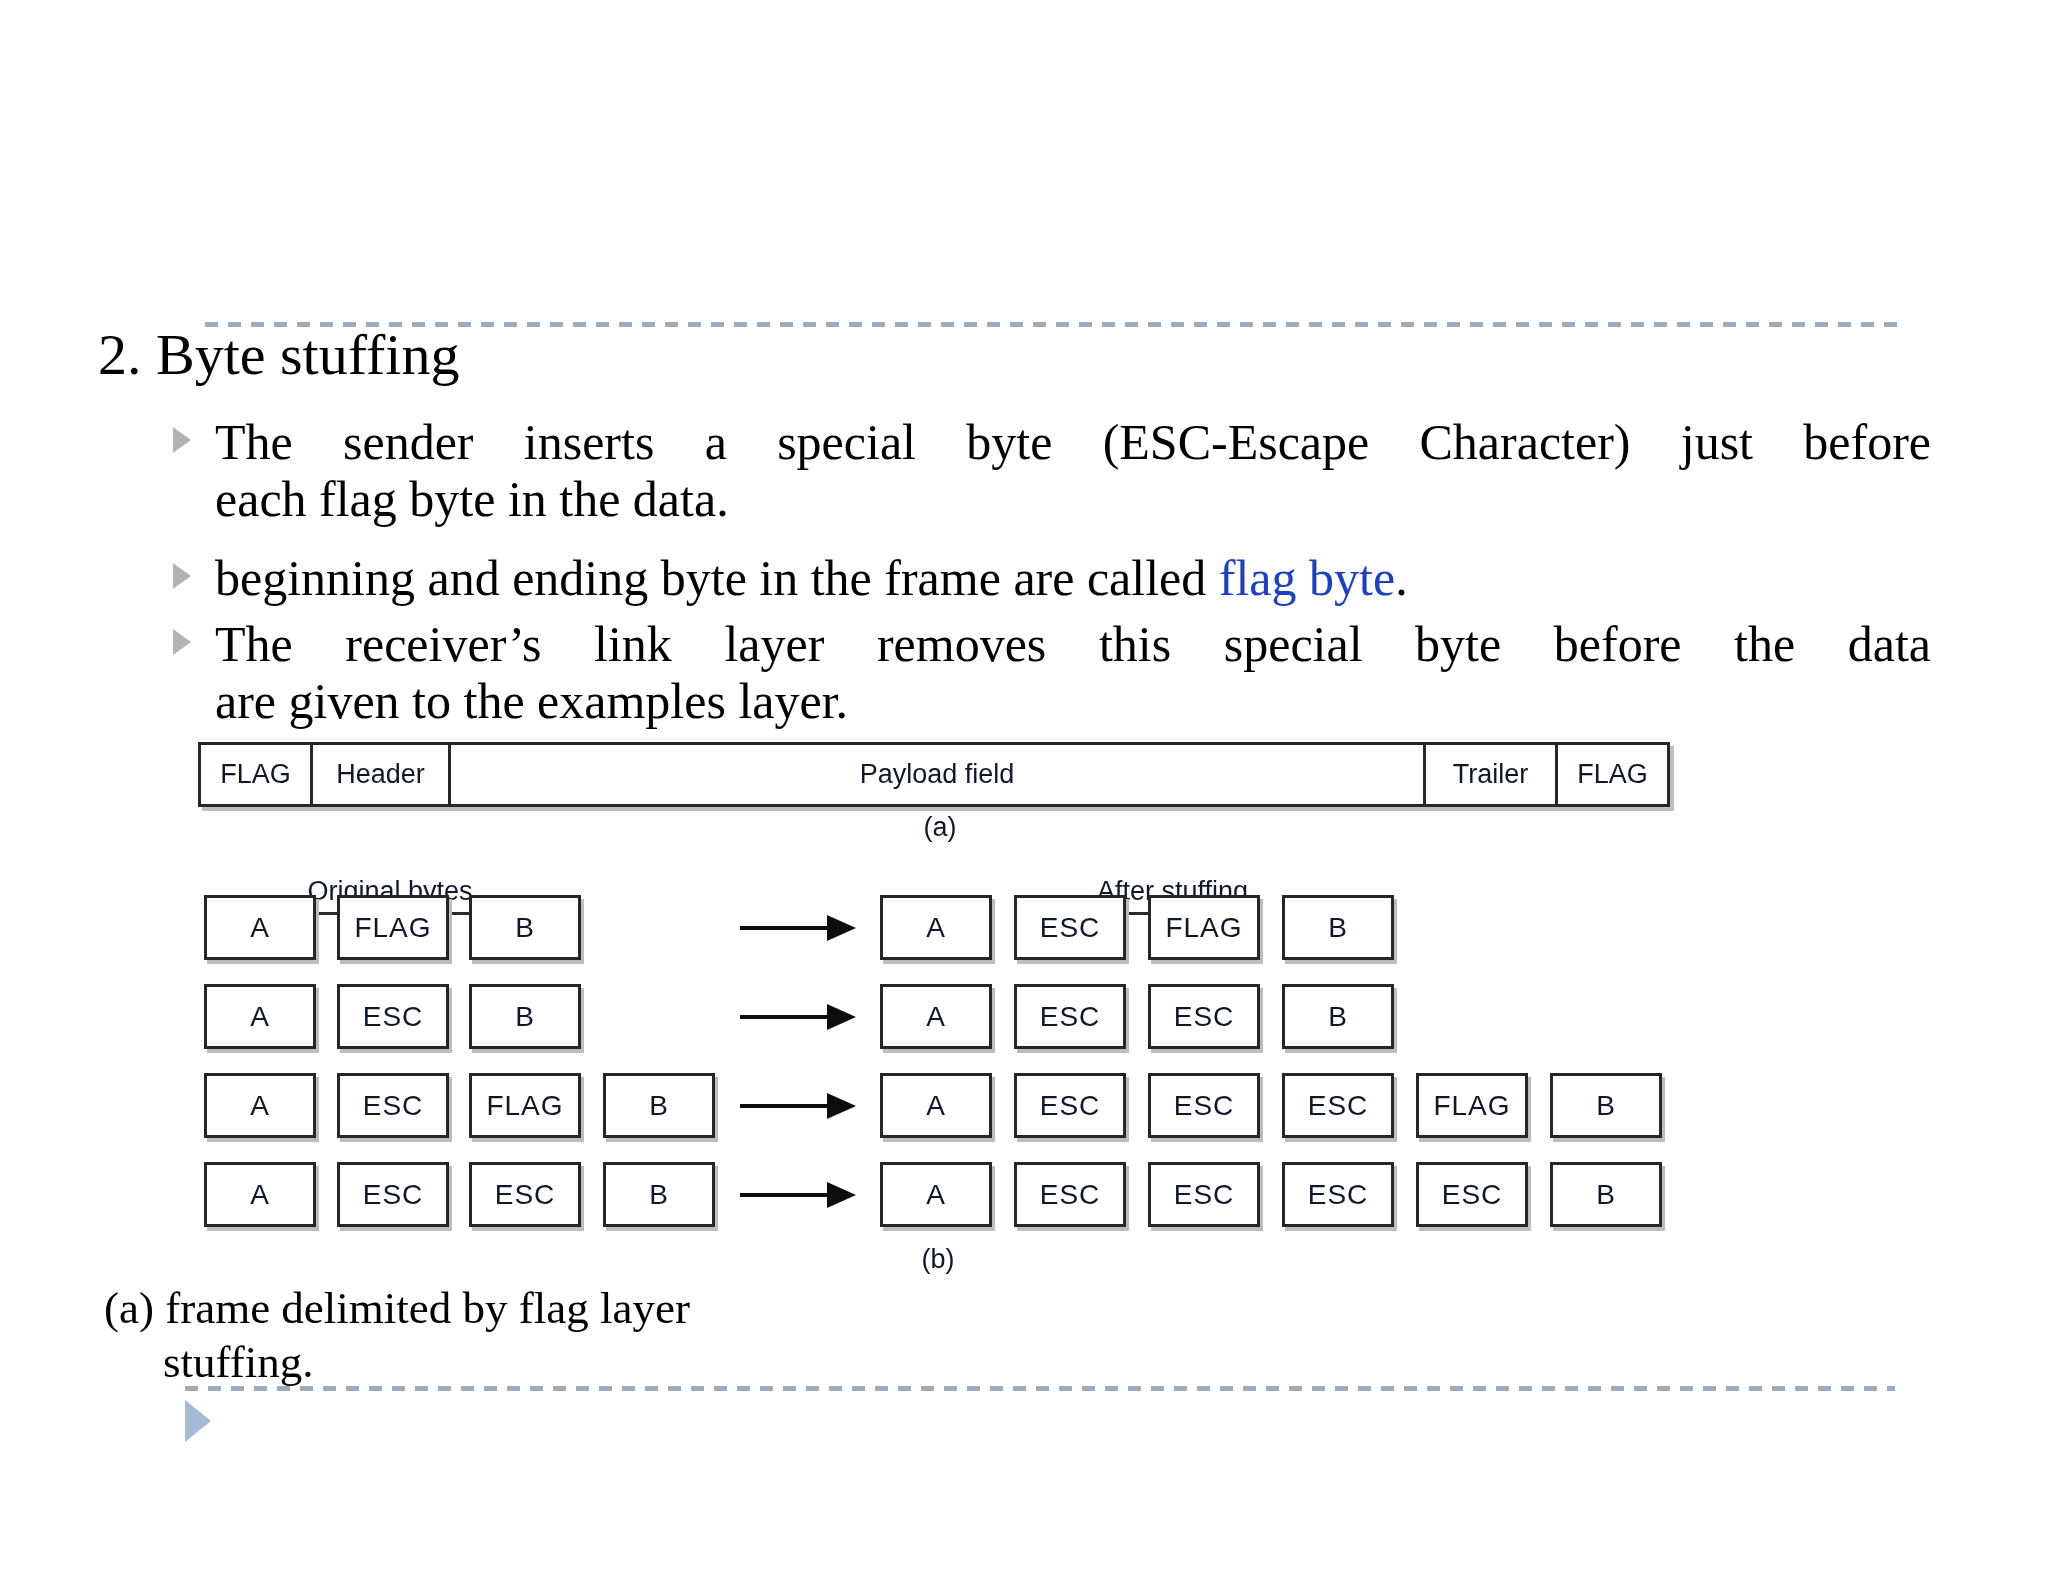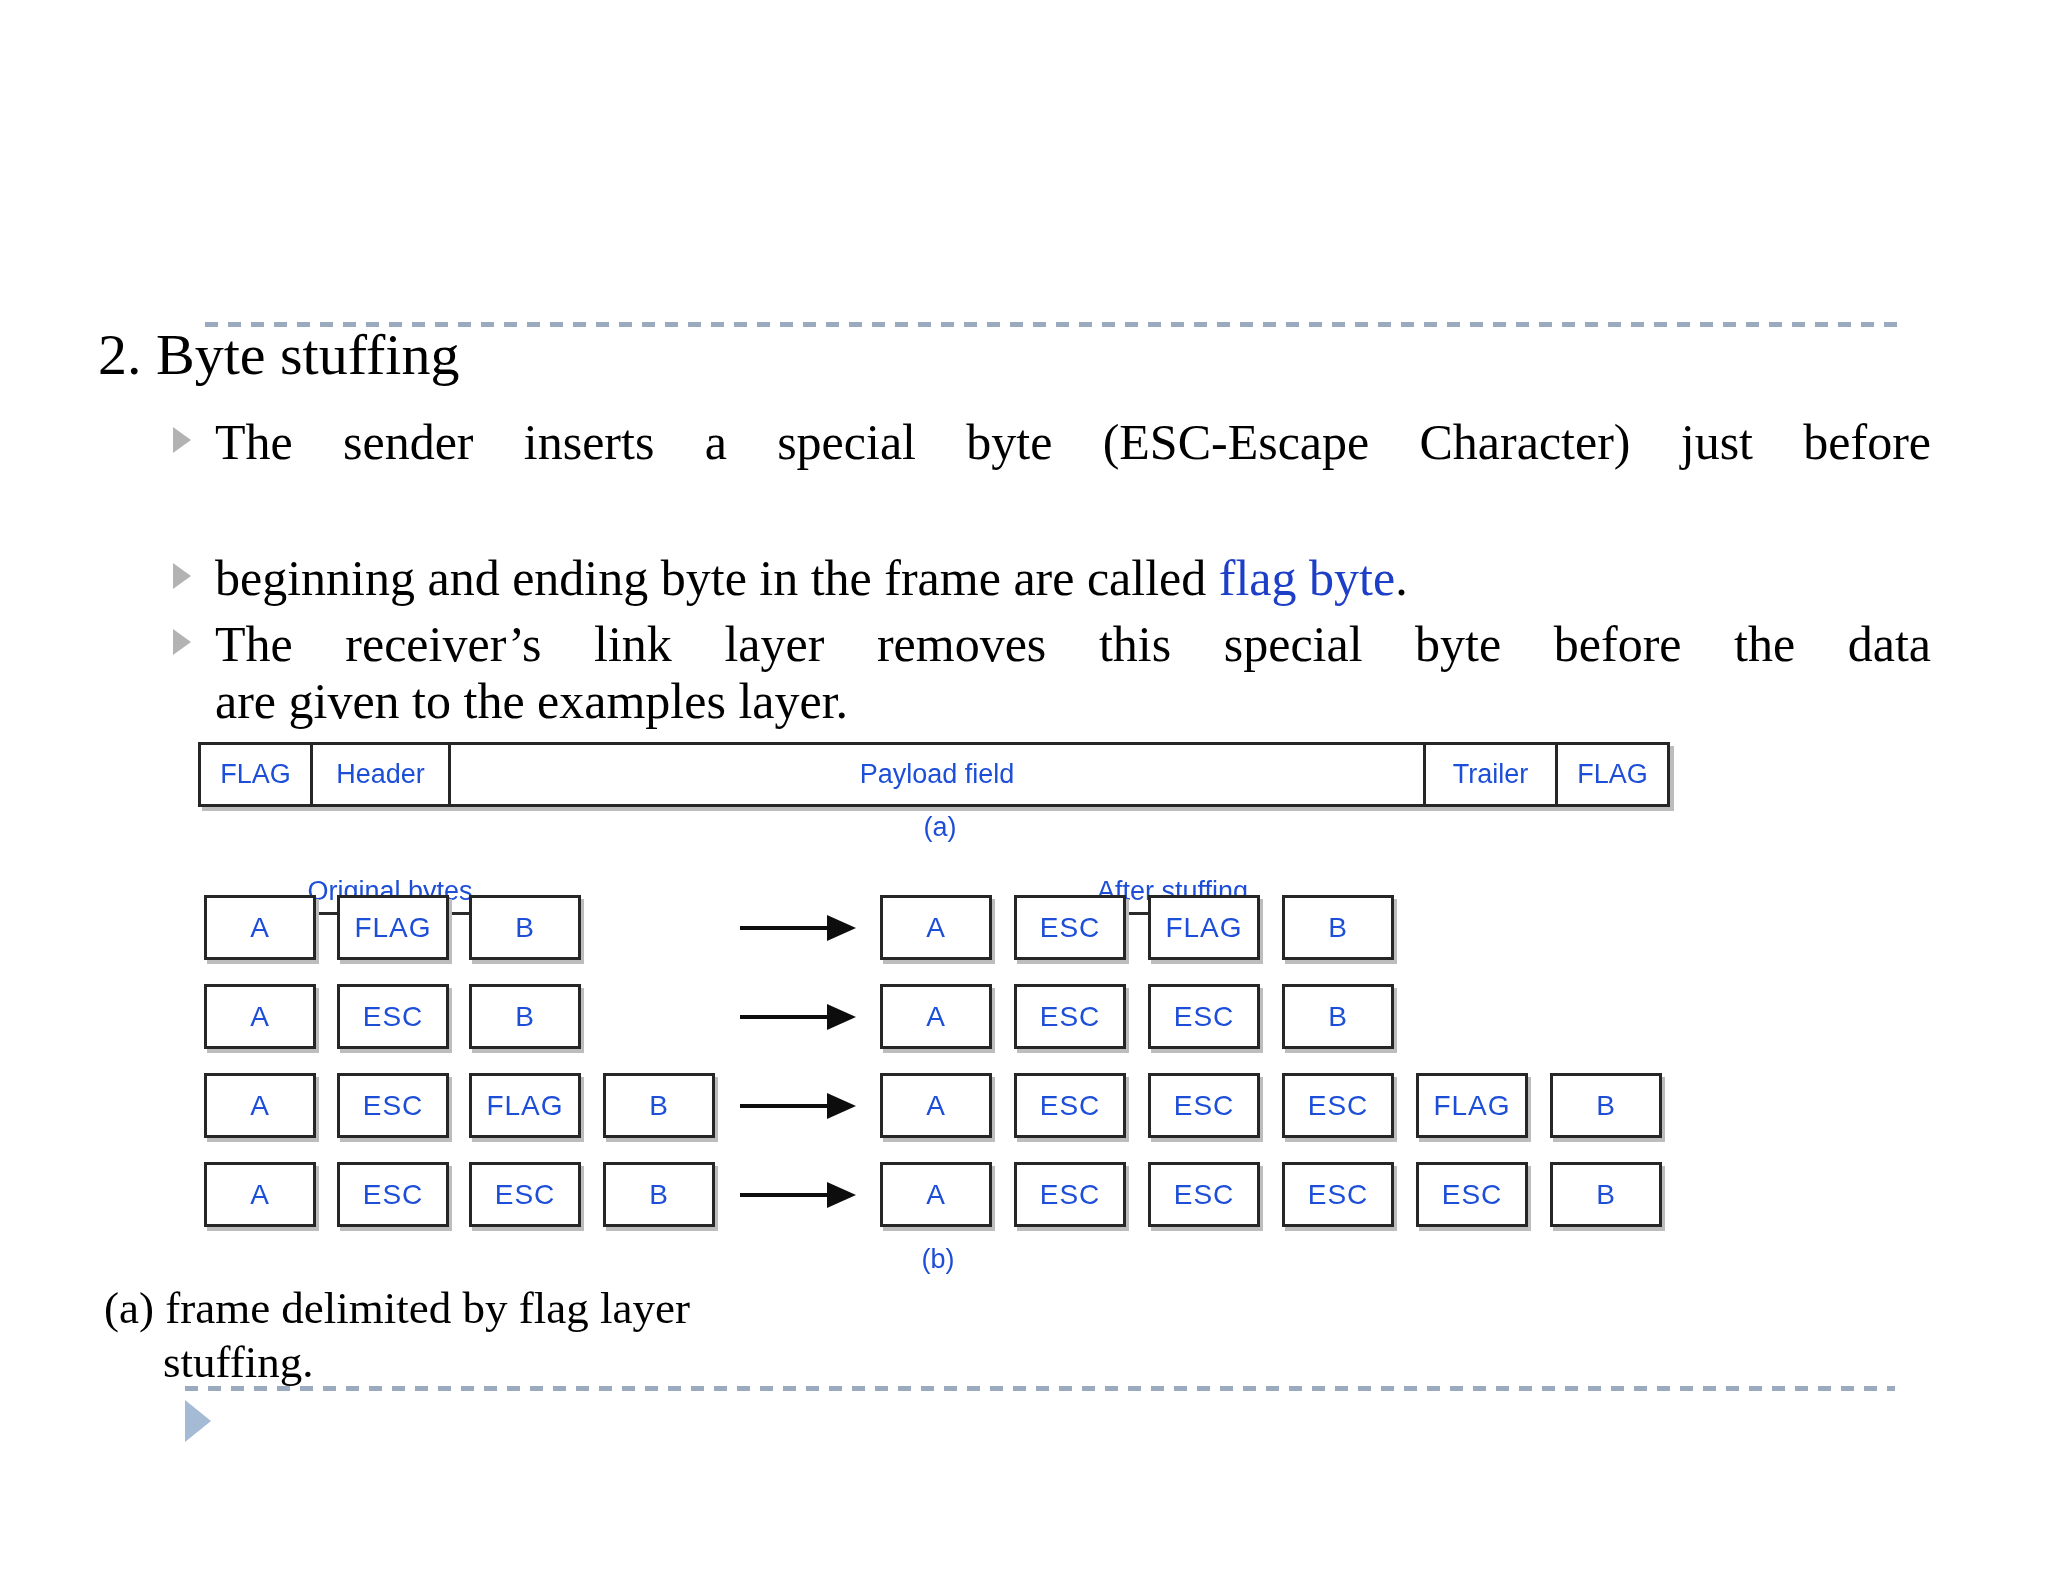--- a/index.html
+++ b/index.html
@@ -17,21 +17,21 @@
   .bullet{position:absolute;left:215px;width:1716px;margin-top:24px;}
   .b1{top:390px;} .b2{top:526px;} .b3{top:592px;}
   .line{font-size:50px;line-height:57px;}
   .just{text-align:justify;text-align-last:justify;-moz-text-align-last:justify;}
   .tri{position:absolute;left:-42px;top:13px;width:0;height:0;
        border-top:13px solid transparent;border-bottom:13px solid transparent;
        border-left:18px solid #b3b3b3;}
   .blue{color:#1d3ec6;}
 
   
-  .fig-sans{font-family:"Liberation Sans",sans-serif;color:#1d4ed8;}
+  .fig-sans{font-family:"Liberation Sans",sans-serif;color:#0f172a;}
   .frame{position:absolute;left:198px;top:742px;width:1472px;height:65px;display:flex;
          border:3px solid #262626;box-sizing:border-box;background:#fff;
          box-shadow:4px 4px 0 #bdbdbd;}
   .cell{display:flex;align-items:center;justify-content:center;font-size:27px;
         border-right:3px solid #262626;box-sizing:border-box;white-space:nowrap;}
   .cell:last-child{border-right:none;}
   .c-flag1{width:112px;} .c-head{width:138px;} .c-pay{flex:1;} .c-trail{width:132px;} .c-flag2{width:109px;}
 
   .flabel{position:absolute;font-size:27px;text-align:center;width:90px;}
   .flabel.a{left:895px;top:812px;}
@@ -64,20 +64,21 @@
 
 <div class="slide">
 
   <div class="dash top"></div>
 
   <h1 class="title">2. Byte stuffing</h1>
 
   <div class="bullet b1">
     <span class="tri"></span>
     <div class="line just">The sender inserts a special byte (ESC-Escape Character) just before</div>
+    <div class="line">each flag byte in the data.</div>
   </div>
 
   <div class="bullet b2">
     <span class="tri"></span>
     <div class="line"><span>beginning and ending byte in the frame are called </span><span class="blue">flag byte</span><span>.</span></div>
   </div>
 
   <div class="bullet b3">
     <span class="tri"></span>
     <div class="line just">The receiver’s link layer removes this special byte before the data</div>

